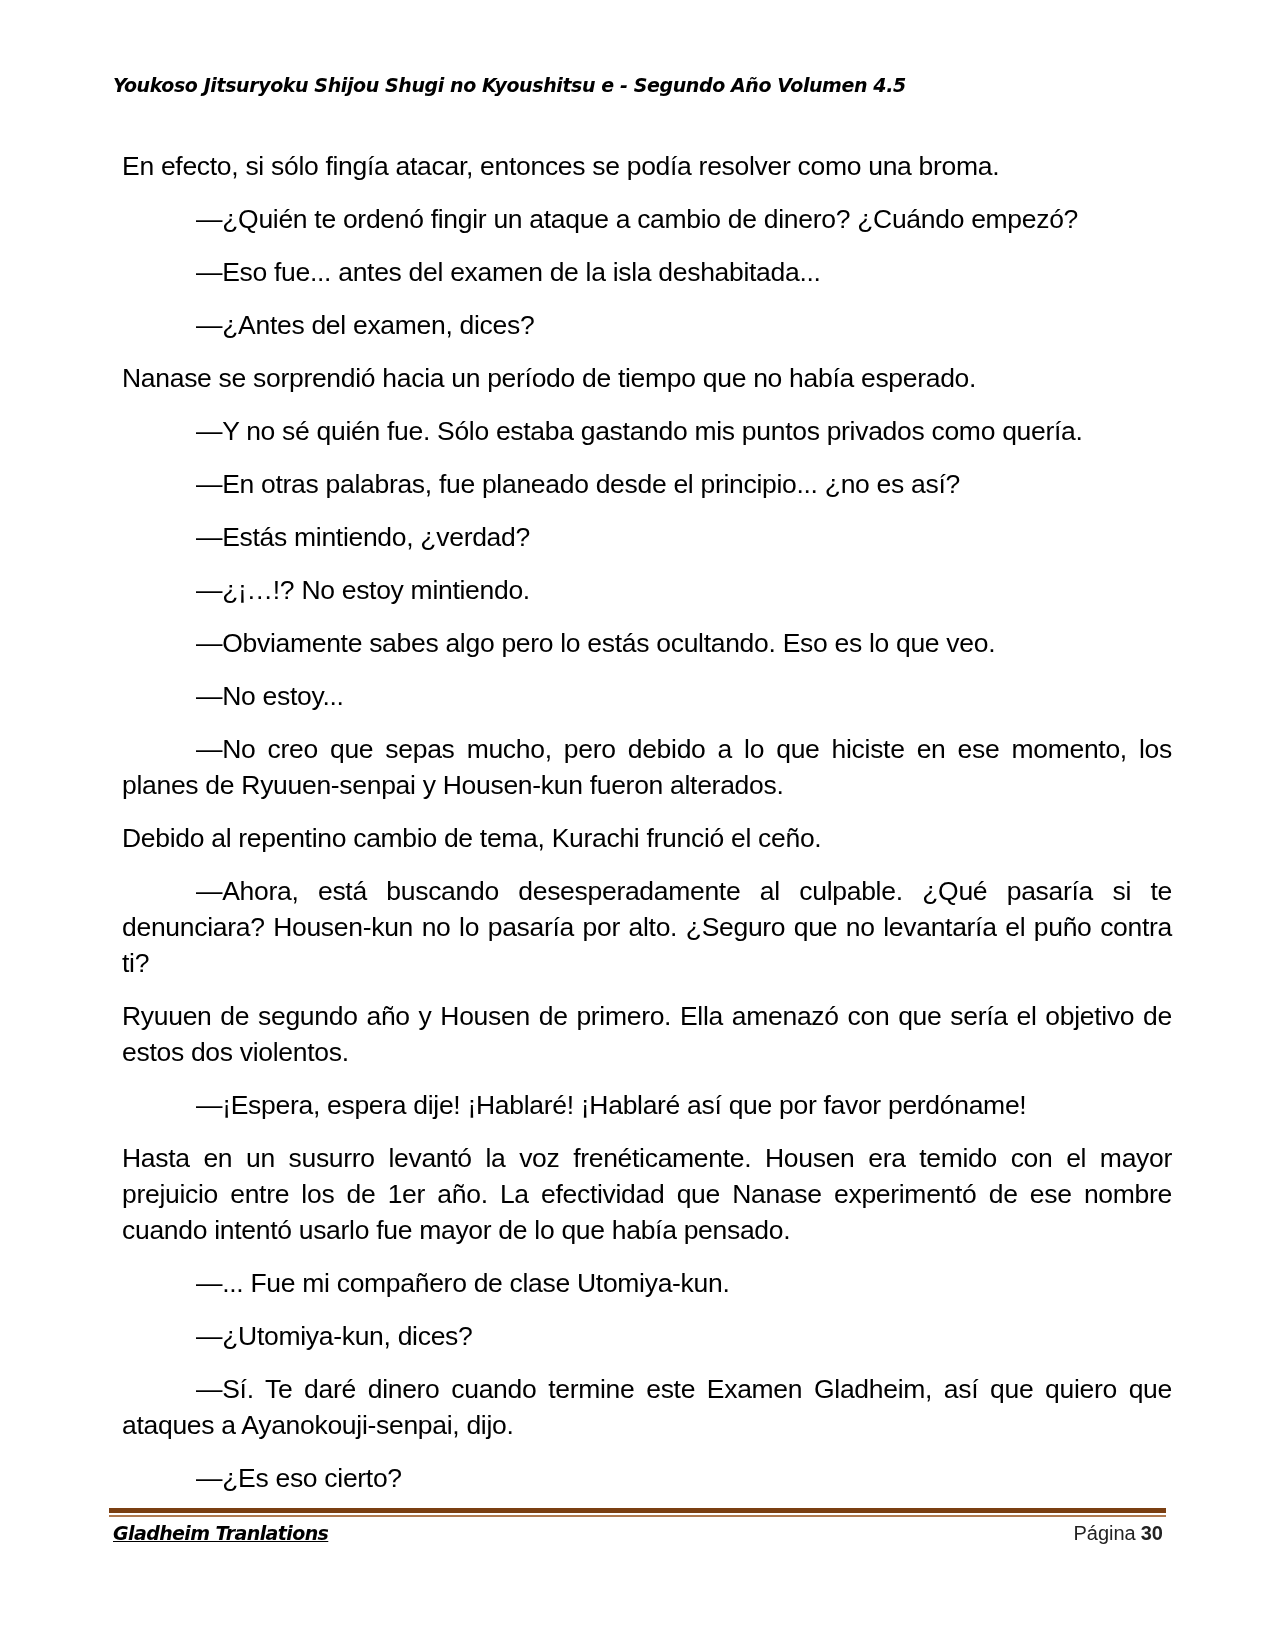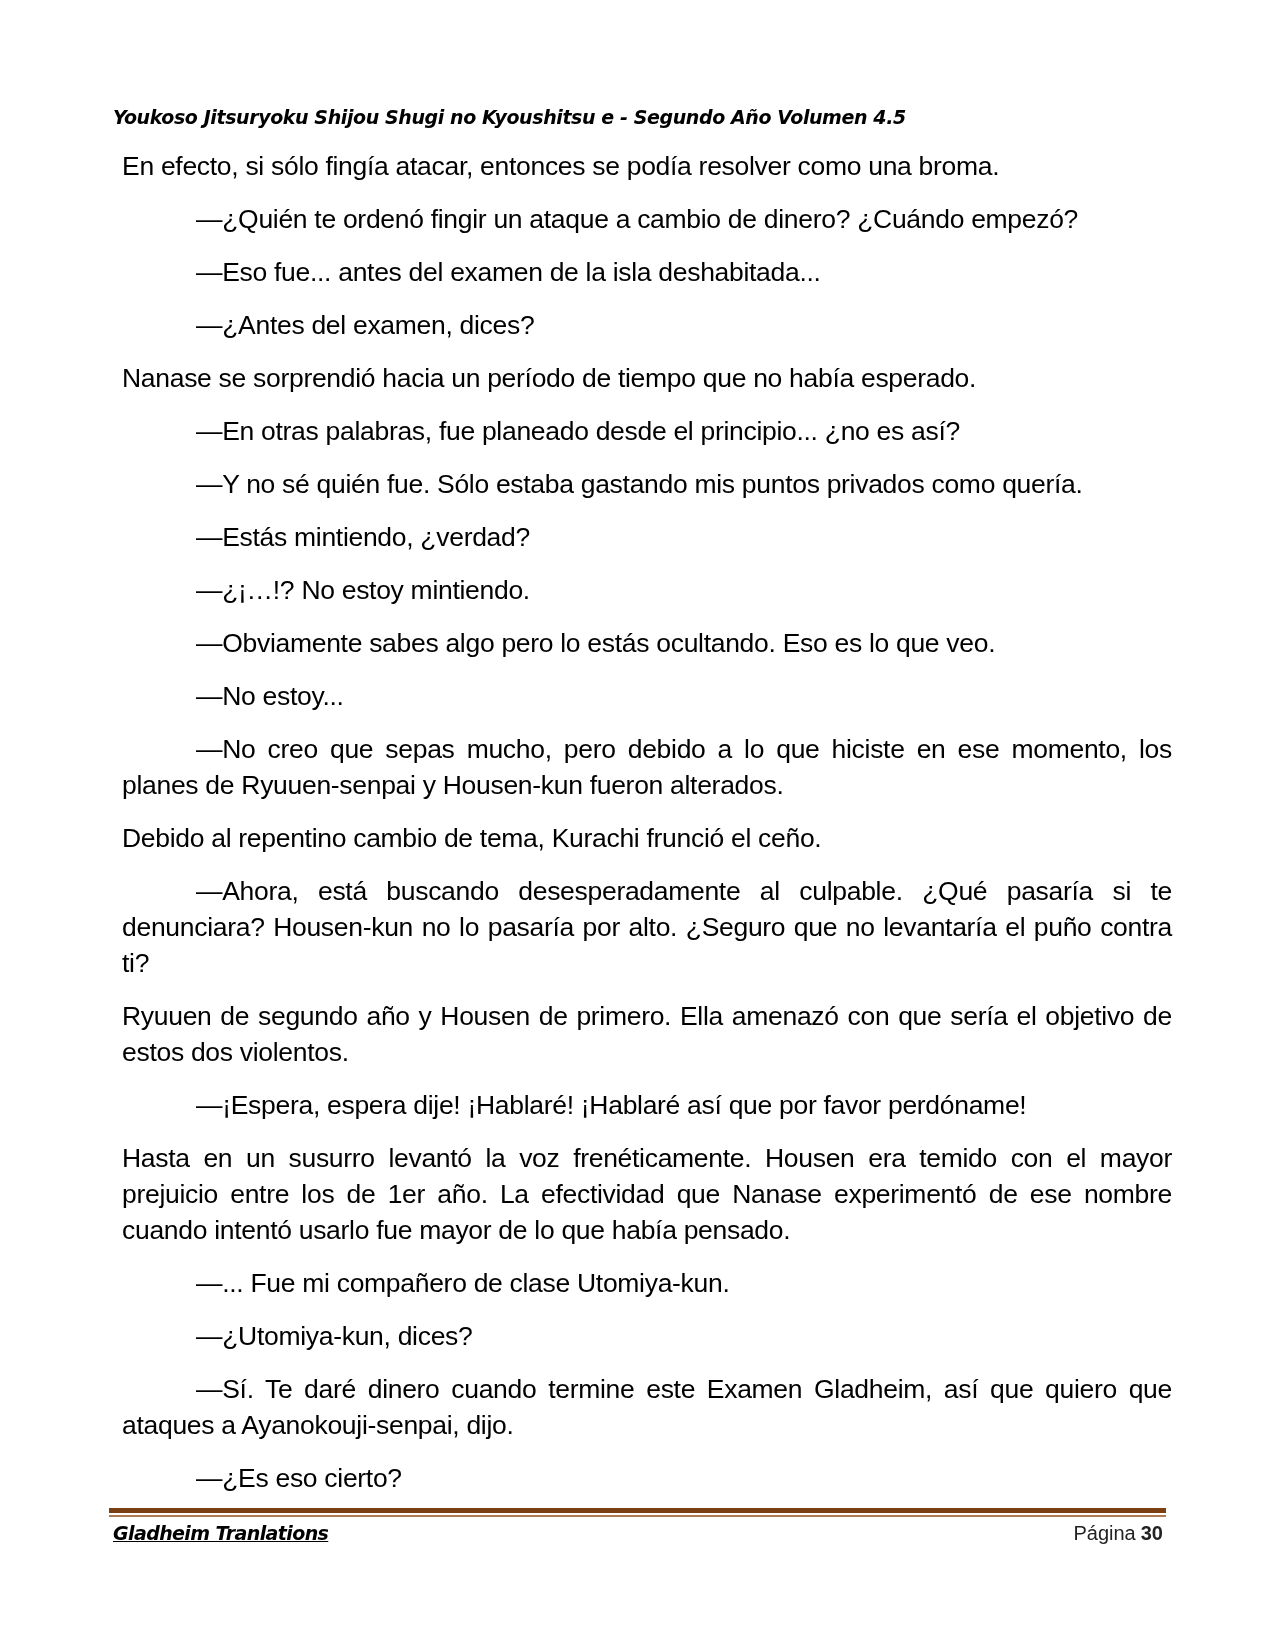--- a/index.html
+++ b/index.html
@@ -19,21 +19,20 @@
       position: absolute;
       left: 113px;
       top: 74px;
       width: 1050px;
       font-family: "DejaVu Sans", sans-serif;
       font-style: italic;
       font-weight: bold;
       font-size: 19px;
       letter-spacing: -0.4px;
       white-space: nowrap;
-      margin-top: 32px;
     }
     .body-text {
       position: absolute;
       left: 122px;
       top: 148px;
       width: 1050px;
       font-size: 26.5px;
       line-height: 36px;
       letter-spacing: -0.3px;
     }
@@ -91,22 +90,22 @@
 <body>
 
 <div class="page-header">Youkoso Jitsuryoku Shijou Shugi no Kyoushitsu e - Segundo Año Volumen 4.5</div>
 
 <div class="body-text">
   <p class="para">En efecto, si sólo fingía atacar, entonces se podía resolver como una broma.</p>
   <p class="para indent">—¿Quién te ordenó fingir un ataque a cambio de dinero? ¿Cuándo empezó?</p>
   <p class="para indent">—Eso fue... antes del examen de la isla deshabitada...</p>
   <p class="para indent">—¿Antes del examen, dices?</p>
   <p class="para">Nanase se sorprendió hacia un período de tiempo que no había esperado.</p>
+  <p class="para indent">—Y no sé quién fue. Sólo estaba gastando mis puntos privados como quería.</p>
   <p class="para indent">—En otras palabras, fue planeado desde el principio... ¿no es así?</p>
-  <p class="para indent">—Y no sé quién fue. Sólo estaba gastando mis puntos privados como quería.</p>
   <p class="para indent">—Estás mintiendo, ¿verdad?</p>
   <p class="para indent">—¿¡…!? No estoy mintiendo.</p>
   <p class="para indent">—Obviamente sabes algo pero lo estás ocultando. Eso es lo que veo.</p>
   <p class="para indent">—No estoy...</p>
   <p class="para indent">—No creo que sepas mucho, pero debido a lo que hiciste en ese momento, los planes de Ryuuen-senpai y Housen-kun fueron alterados.</p>
   <p class="para">Debido al repentino cambio de tema, Kurachi frunció el ceño.</p>
   <p class="para indent">—Ahora, está buscando desesperadamente al culpable. ¿Qué pasaría si te denunciara? Housen-kun no lo pasaría por alto. ¿Seguro que no levantaría el puño contra ti?</p>
   <p class="para">Ryuuen de segundo año y Housen de primero. Ella amenazó con que sería el objetivo de estos dos violentos.</p>
   <p class="para indent">—¡Espera, espera dije! ¡Hablaré! ¡Hablaré así que por favor perdóname!</p>
   <p class="para">Hasta en un susurro levantó la voz frenéticamente. Housen era temido con el mayor prejuicio entre los de 1er año. La efectividad que Nanase experimentó de ese nombre cuando intentó usarlo fue mayor de lo que había pensado.</p>

